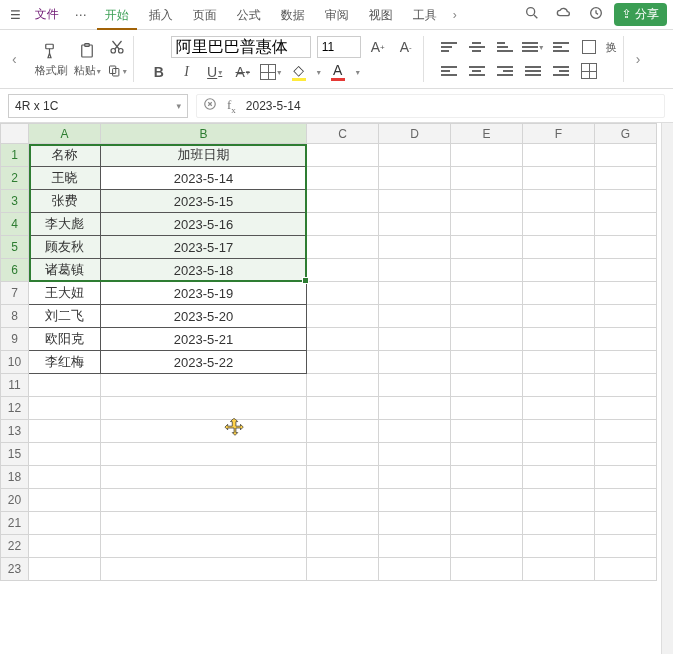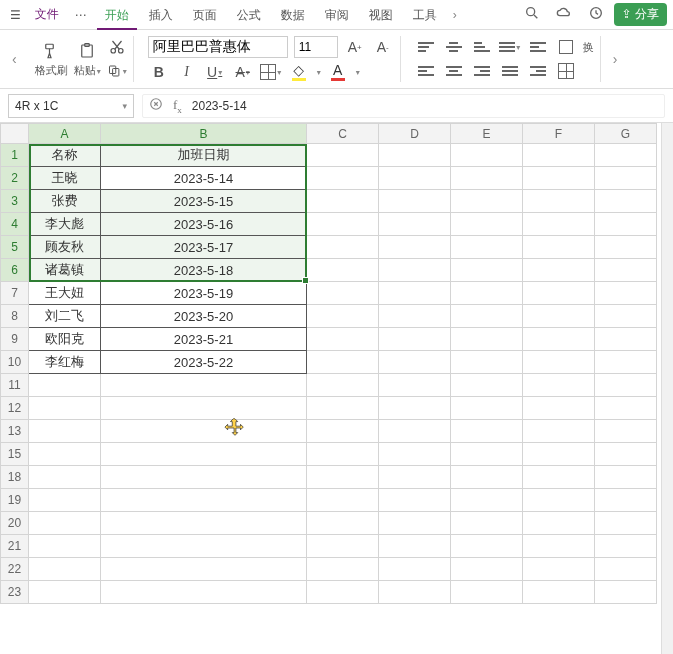--- a/index.html
+++ b/index.html
@@ -4,59 +4,59 @@
 <style>
 * { margin: 0; padding: 0; box-sizing: border-box; }
 body { font-family: "Microsoft YaHei", Arial, sans-serif; font-size: 12px; background: #fff; color: #333; overflow: hidden; width: 673px; height: 654px; position: relative; }
 
 
 .menu-bar { display: flex; align-items: center; height: 30px; padding: 0 6px; border-bottom: 1px solid #ddd; gap: 4px; }
 .menu-bar .hamburger { padding: 0 4px; color: #555; }
 .menu-bar .file-lbl { padding: 0 6px; color: #701a75; }
 .menu-bar .dots { padding: 0 6px; color: #555; }
 .menu-bar .tab { padding: 0 8px; color: #555; height: 30px; line-height: 30px; cursor: pointer; }
-.menu-bar .tab.active { color: #3b9e54; border-bottom: 2px solid #701a75; }
+.menu-bar .tab.active { color: #3b9e54; border-bottom: 2px solid #a16207; }
 .menu-bar .chev { color: #888; padding: 0 4px; }
 .menu-bar .spacer { flex: 1; }
 .menu-bar .right-icon { padding: 0 6px; color: #666; }
 .menu-bar .share-btn { background: #3b9e54; color: #fff; padding: 3px 8px; border-radius: 4px; font-size: 12px; }
 
 
 .ribbon-wrap { border-bottom: 1px solid #ddd; }
 .ribbon { display: flex; align-items: stretch; padding: 6px 8px; gap: 8px; }
 .rgroup { display: flex; align-items: center; gap: 6px; padding: 0 6px; border-right: 1px solid #e0e0e0; }
 .rgroup:last-child { border-right: none; }
 .rgroup.col { flex-direction: column; align-items: center; justify-content: center; gap: 2px; }
 .rlabel { font-size: 11px; color: #555; }
 .rcol { display: flex; flex-direction: column; gap: 4px; }
 .rrow { display: flex; align-items: center; gap: 6px; }
 .ribbon-ico { width: 20px; height: 20px; display: inline-flex; align-items: center; justify-content: center; color: #555; }
 .ribbon-ico svg { width: 18px; height: 18px; }
 .caret-d { font-size: 8px; color: #888; margin-left: 1px; }
-.font-sel { border: 1px solid #ccc; height: 22px; width: 140px; font-size: 14px; padding: 0 4px; background: #fff; }
+.font-sel { border: 1px solid #ccc; height: 22px; width: 140px; font-size: 16px; padding: 0 4px; background: #fff; margin-left: 23px; }
 .size-sel { border: 1px solid #ccc; height: 22px; width: 44px; font-size: 12px; padding: 0 4px; background: #fff; }
 .fmt-btn { width: 22px; height: 20px; display: inline-flex; align-items: center; justify-content: center; color: #555; font-size: 14px; cursor: pointer; }
 .fmt-btn.b { font-weight: bold; }
 .fmt-btn.i { font-style: italic; font-family: Georgia, serif; }
 .fmt-btn.u { text-decoration: underline; }
 .fmt-btn.s { text-decoration: line-through; }
 .color-swatch-under { display: inline-flex; flex-direction: column; align-items: center; width: 22px; cursor: pointer; }
 .color-swatch-under .ltr { font-size: 14px; line-height: 14px; }
 .color-swatch-under .bar { width: 14px; height: 3px; margin-top: 1px; }
 .grid-ico { display: inline-block; width: 16px; height: 16px; border: 1px solid #666; position: relative; }
 .grid-ico::before, .grid-ico::after { content: ""; position: absolute; background: #666; }
 .grid-ico::before { left: 50%; top: 0; bottom: 0; width: 1px; }
 .grid-ico::after { top: 50%; left: 0; right: 0; height: 1px; }
 .align-ico { display:inline-flex; flex-direction:column; gap:2px; width:16px; }
 .align-ico span { display:block; height:2px; background:#666; }
 .nav-chev { font-size: 14px; color: #888; padding: 0 4px; cursor: pointer; align-self: center; }
 
 
 .formula-bar { display: flex; align-items: center; height: 34px; padding: 4px 8px; gap: 8px; border-bottom: 1px solid #ddd; }
-.name-box { border: 1px solid #ccc; height: 24px; width: 126px; padding: 1px 6px; font-size: 12px; display: flex; align-items: center; justify-content: space-between; background: #fff; }
+.name-box { border: 1px solid #ccc; height: 24px; width: 180px; padding: 1px 6px; font-size: 12px; display: flex; align-items: center; justify-content: space-between; background: #fff; }
 .name-box .dd { font-size: 9px; color: #888; }
 .fx-area { display: flex; align-items: center; flex: 1; border: 1px solid #eee; border-radius: 2px; height: 24px; padding: 0 6px; gap: 10px; }
 .fx-area .cancel-ico { color: #888; }
 .fx-area .fx-lbl { color: #777; font-family: Georgia, serif; font-size: 13px; }
 .fx-area .fval { flex: 1; color: #333; }
 
 
 .sheet-area { position: relative; overflow: hidden; height: 558px; display:flex; }
 .sheet { border-collapse: collapse; table-layout: fixed; }
 .sheet th, .sheet td { border: 1px solid #d4d4d4; font-weight: normal; }
@@ -466,30 +466,20 @@
             <th class="row-h">18</th>
             <td class="cell"></td>
             <td class="cell"></td>
             <td class="cell"></td>
             <td class="cell"></td>
             <td class="cell"></td>
             <td class="cell"></td>
             <td class="cell"></td>
           </tr>
     <tr>
-            <th class="row-h">19</th>
-            <td class="cell"></td>
-            <td class="cell"></td>
-            <td class="cell"></td>
-            <td class="cell"></td>
-            <td class="cell"></td>
-            <td class="cell"></td>
-            <td class="cell"></td>
-          </tr>
-    <tr>
             <th class="row-h">20</th>
             <td class="cell"></td>
             <td class="cell"></td>
             <td class="cell"></td>
             <td class="cell"></td>
             <td class="cell"></td>
             <td class="cell"></td>
             <td class="cell"></td>
           </tr>
     <tr>

